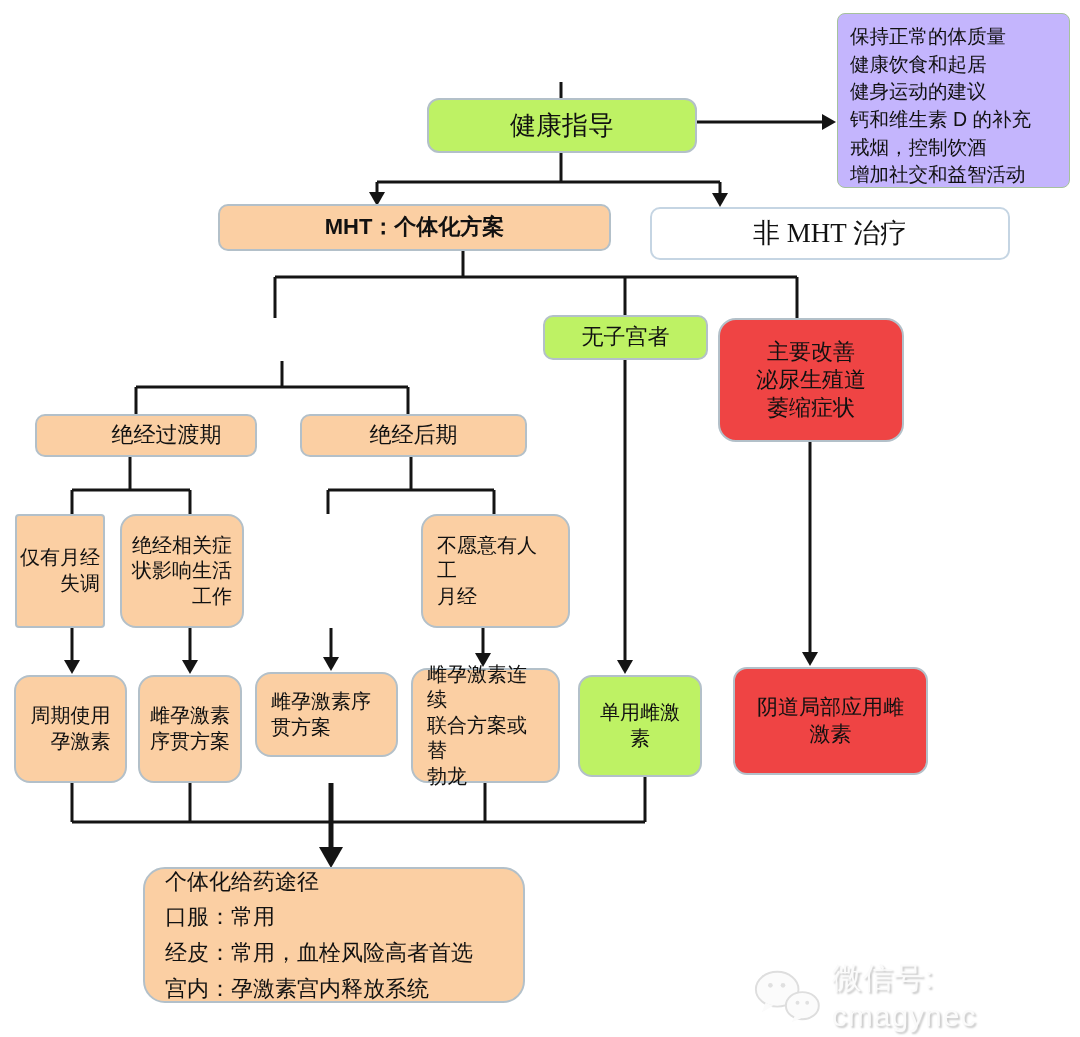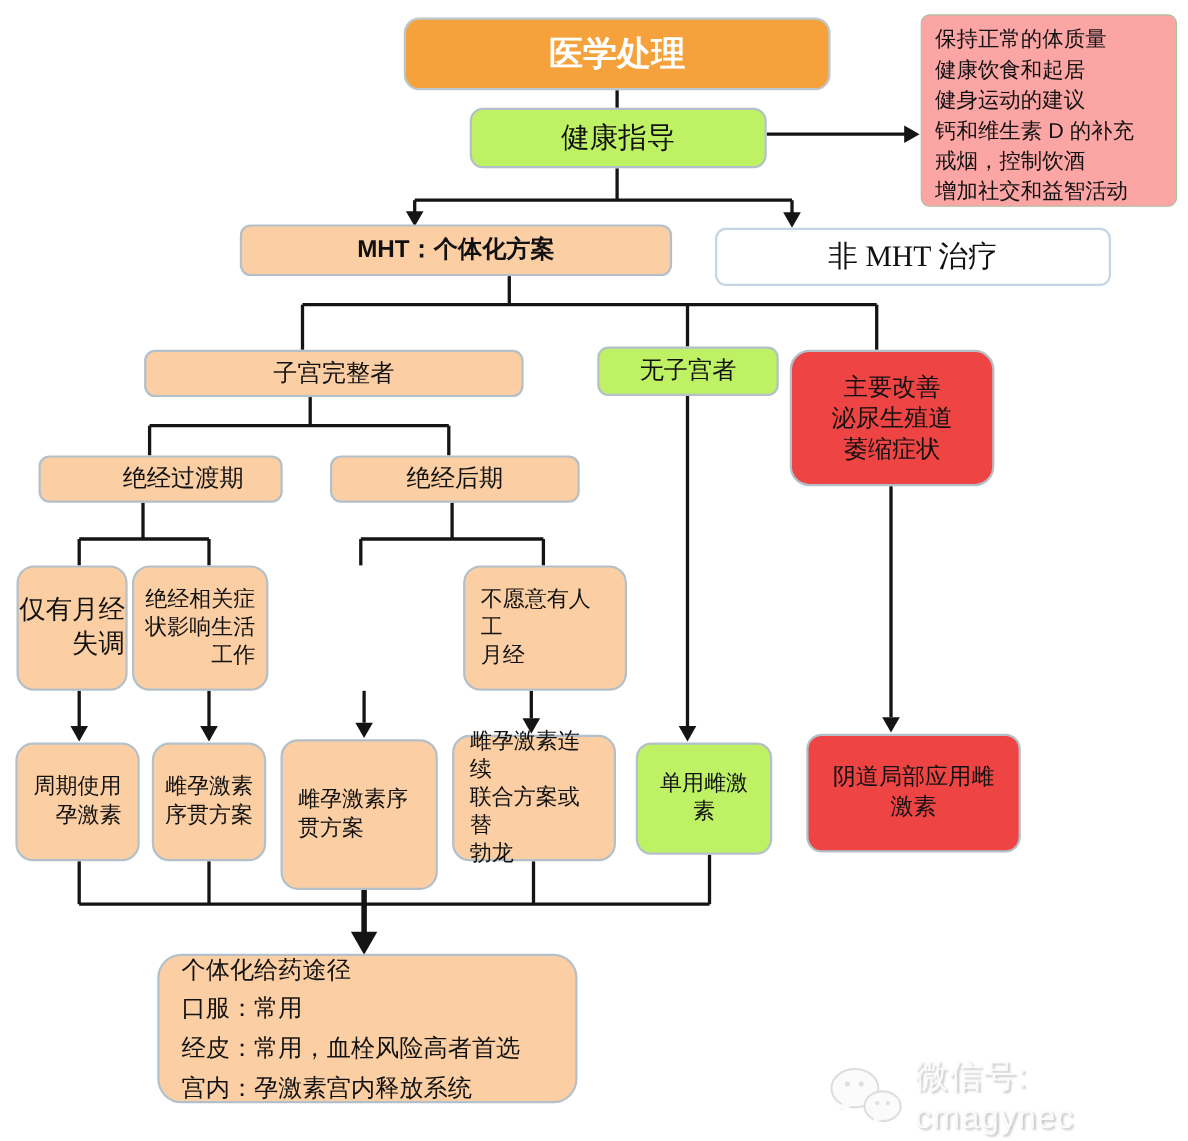--- a/index.html
+++ b/index.html
@@ -19,21 +19,21 @@
   .green{background:#bef264;}
   .blue{background:#ef4444;border-radius:18px;}
   .whitebox{background:#ffffff;border-color:#c5d5e3;
     font-family:"Liberation Serif","DejaVu Serif",serif;font-size:27px;}
   .header{background:#f5a23c;color:#ffffff;font-size:31px;border-radius:14px;border-color:#bcc8cf;}
   .bold{font-weight:bold;}
   .big-label{font-size:26px;}
   .mid-label{font-size:22px;}
   .left-text{justify-content:flex-start;text-align:left;padding:10px 14px;}
   .note{
-    position:absolute;box-sizing:border-box;background:#fca5a5;border:1px solid #a6c29c;
+    position:absolute;box-sizing:border-box;background:#c4b5fd;border:1px solid #a6c29c;
     border-radius:8px;font-size:19.5px;line-height:1.42;padding:9px 12px;
     white-space:pre-line;text-align:left;
   }
   .routes{
     border-radius:22px;font-size:22px;line-height:1.62;
     justify-content:flex-start;text-align:left;padding:12px 20px;align-items:center;
   }
   #watermark{
     position:absolute;left:752px;top:958px;display:flex;align-items:center;gap:10px;
   }
@@ -103,65 +103,63 @@
       <polygon points="64,660 80,660 72,674"></polygon>
       <polygon points="182,660 198,660 190,674"></polygon>
       <polygon points="323,657 339,657 331,671"></polygon>
       <polygon points="475,653 491,653 483,667"></polygon>
       <polygon points="617,660 633,660 625,674"></polygon>
       <polygon points="802,652 818,652 810,666"></polygon>
       <polygon points="319,847 343,847 331,868"></polygon>
     </g>
   </svg>
 
-  <div class="node header bold" style="left:367px;top:16px;width:388px;height:66px;">医学处理</div>
 
   <div class="node green big-label" style="left:427px;top:98px;width:270px;height:55px;">健康指导</div>
 
   <div class="note" style="left:837px;top:13px;width:233px;height:175px;">保持正常的体质量
 健康饮食和起居
 健身运动的建议
 钙和维生素 D 的补充
 戒烟，控制饮酒
 增加社交和益智活动</div>
 
   <div class="node orange bold mid-label" style="left:218px;top:204px;width:393px;height:47px;border-radius:10px;">MHT：个体化方案</div>
 
   <div class="node whitebox" style="left:650px;top:207px;width:360px;height:53px;border-radius:10px;">非 MHT 治疗</div>
 
-  <div class="node orange mid-label" style="left:131px;top:318px;width:345px;height:43px;border-radius:10px;">子宫完整者</div>
 
   <div class="node green mid-label" style="left:543px;top:315px;width:165px;height:45px;border-radius:10px;">无子宫者</div>
 
   <div class="node blue mid-label" style="left:718px;top:318px;width:186px;height:124px;">主要改善
 泌尿生殖道
 萎缩症状</div>
 
   <div class="node orange mid-label" style="left:35px;top:414px;width:222px;height:43px;border-radius:10px;padding-left:41px;">绝经过渡期</div>
 
   <div class="node orange mid-label" style="left:300px;top:414px;width:227px;height:43px;border-radius:10px;">绝经后期</div>
 
-  <div class="node orange" style="left:15px;top:514px;width:101px;height:114px;border-radius:16px;font-size:24px;">仅有月经
+  <div class="node orange" style="left:15px;top:514px;width:90px;height:114px;border-radius:4px;font-size:20px;">仅有月经
 失调</div>
 
   <div class="node orange" style="left:120px;top:514px;width:124px;height:114px;border-radius:16px;font-size:20px;">绝经相关症
 状影响生活
 工作</div>
 
 
   <div class="node orange left-text" style="left:421px;top:514px;width:149px;height:114px;border-radius:16px;font-size:20px;">不愿意有人工
 月经</div>
 
   <div class="node orange" style="left:14px;top:675px;width:113px;height:108px;border-radius:16px;font-size:20px;">周期使用
 孕激素</div>
 
   <div class="node orange" style="left:138px;top:675px;width:104px;height:108px;border-radius:16px;font-size:20px;">雌孕激素
 序贯方案</div>
 
-  <div class="node orange left-text" style="left:255px;top:672px;width:143px;height:137px;border-radius:16px;font-size:20px;">雌孕激素序
+  <div class="node orange left-text" style="left:255px;top:672px;width:143px;height:85px;border-radius:16px;font-size:20px;">雌孕激素序
 贯方案</div>
 
   <div class="node orange left-text" style="left:411px;top:668px;width:149px;height:115px;border-radius:16px;font-size:20px;">雌孕激素连续
 联合方案或替
 勃龙</div>
 
   <div class="node green" style="left:578px;top:675px;width:124px;height:102px;border-radius:14px;font-size:20px;">单用雌激
 素</div>
 
   <div class="node blue" style="left:733px;top:667px;width:195px;height:108px;border-radius:14px;font-size:21px;">阴道局部应用雌

